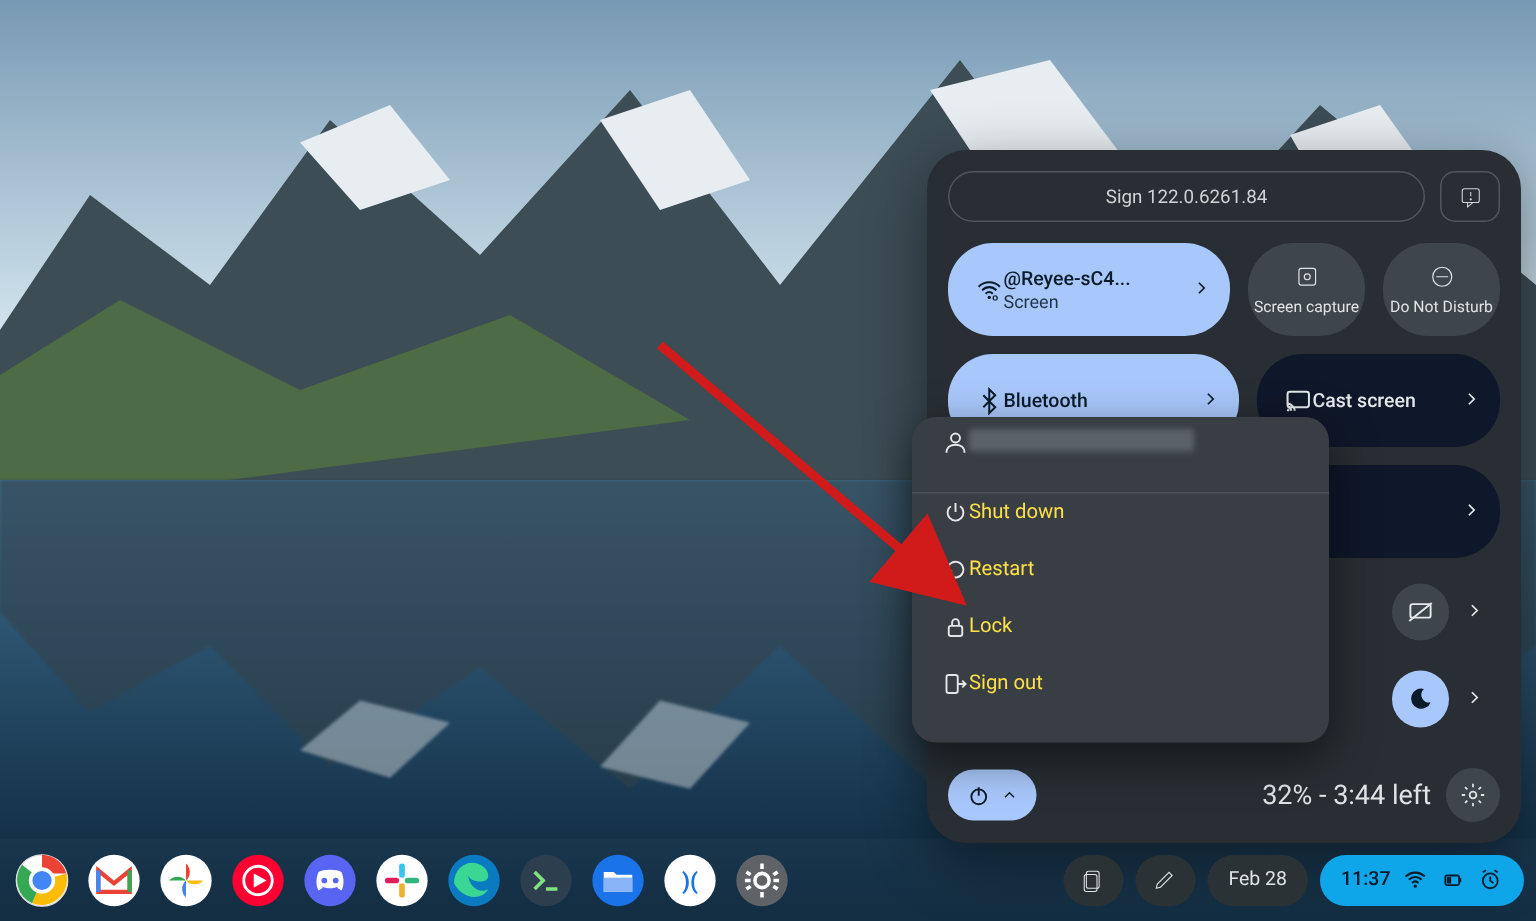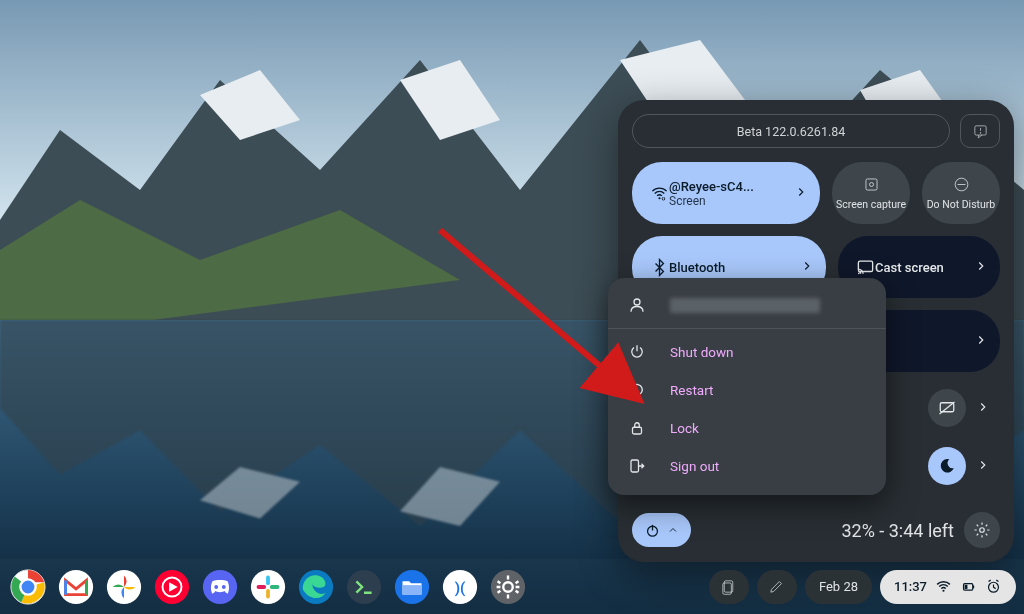--- a/index.html
+++ b/index.html
@@ -20,21 +20,21 @@
 
   
   .shelf { position:absolute; left:0; right:0; bottom:0; height:55px;
            display:flex; align-items:center; padding:0 8px; }
   .shelf-left { display:flex; gap:8px; align-items:center; }
   .shelf-right { margin-left:auto; display:flex; gap:8px; align-items:flex-end; }
   .app-icon { width:40px; height:40px; border-radius:50%; display:flex; align-items:center; justify-content:center; }
   .app-icon svg { width:38px; height:38px; }
   .pill { background:#2a3236; color:#e0e3e5; height:34px; border-radius:17px; padding:0 14px;
           display:flex; align-items:center; font-size:13px; gap:8px; }
-  .pill.light { background:#e5e5e5; color:#0a1b2a; font-weight:500; }
+  .pill.light { background:#0ea5e9; color:#0a1b2a; font-weight:500; }
   .pill svg { width:17px; height:17px; stroke:#e0e3e5; fill:none; }
   .pill.light svg { stroke:#0a1b2a; }
   .pill.iconpill { width:40px; padding:0; justify-content:center; }
 
   
   .qs { position:absolute; right:10px; top:100px; width:396px; height:462px;
         background:#282e33; border-radius:26px; padding:14px 14px 16px 14px;
         color:#e5e8ea; box-shadow:0 12px 40px rgba(0,0,0,0.45); }
   .qs-head { display:flex; gap:10px; margin-bottom:14px; }
   .vers { flex:1; height:34px; border:1px solid #505659; border-radius:17px;
@@ -69,21 +69,21 @@
   .pwr { background:#a8c7fa; color:#0a1b2a; height:34px; border-radius:17px; padding:0 12px;
          display:flex; align-items:center; gap:6px; }
   .pwr svg { width:17px; height:17px; stroke:#0a1b2a; fill:none; stroke-width:1.8; }
   .batt { margin-left:auto; font-size:18px; color:#e0e3e5; margin-right:10px; }
   .gear { width:36px; height:36px; border-radius:50%; background:#3e464c; display:flex; align-items:center; justify-content:center; }
   .gear svg { width:18px; height:18px; stroke:#e0e3e5; fill:none; stroke-width:1.6; }
 
   
   .pmenu { position:absolute; right:138px; top:278px; width:278px; background:#383e44;
            border-radius:16px; padding:8px 0 10px 0; box-shadow:0 10px 30px rgba(0,0,0,0.5); z-index:3; }
-  .pitem { height:38px; display:flex; align-items:center; gap:24px; padding:0 20px; color:#f0abfc; font-size:13.5px; }
+  .pitem { height:38px; display:flex; gap:0; padding:0 20px; color:#fde047; font-size:13.5px; }
   .pitem svg { width:18px; height:18px; stroke:#e4e7e9; fill:none; stroke-width:1.7; }
   .pitem.user .nm { background:#5b6267; height:15px; width:150px; border-radius:2px; filter:blur(2px); }
   .psep { height:1px; background:#4c5257; margin:4px 0; }
 
   
   .arrow { position:absolute; left:430px; top:220px; z-index:4; pointer-events:none; }
 </style>
 </head>
 <body>
 
@@ -98,21 +98,21 @@
 <div class="water"></div>
 <div class="reflection">
   <svg viewBox="0 0 1024 340" preserveAspectRatio="none">
     <path d="M0 220 L60 130 L140 190 L220 80 L320 170 L420 60 L520 190 L640 40 L760 200 L880 70 L1024 190 L1024 340 L0 340 Z" fill="#3d4d55"></path>
     <path d="M200 95 L260 70 L300 120 L240 140 Z M400 80 L460 60 L500 120 L440 140 Z M620 60 L700 40 L760 120 L680 150 Z M860 90 L920 70 L970 140 L900 160 Z" fill="#dbe5eb"></path>
   </svg>
 </div>
 
 <div class="qs">
   <div class="qs-head">
-    <div class="vers">Beta 122.0.6261.84</div>
+    <div class="vers">Sign 122.0.6261.84</div>
     <div class="fbk">
       <svg viewBox="0 0 24 24">
           <rect x="4" y="4" width="16" height="13" rx="2"></rect>
           <path d="M9 17 L9 21 L14 17"></path>
           <line x1="12" y1="7" x2="12" y2="11"></line>
           <circle cx="12" cy="14" r="0.5" fill="#cfd3d6"></circle>
         </svg>
     </div>
   </div>
 

